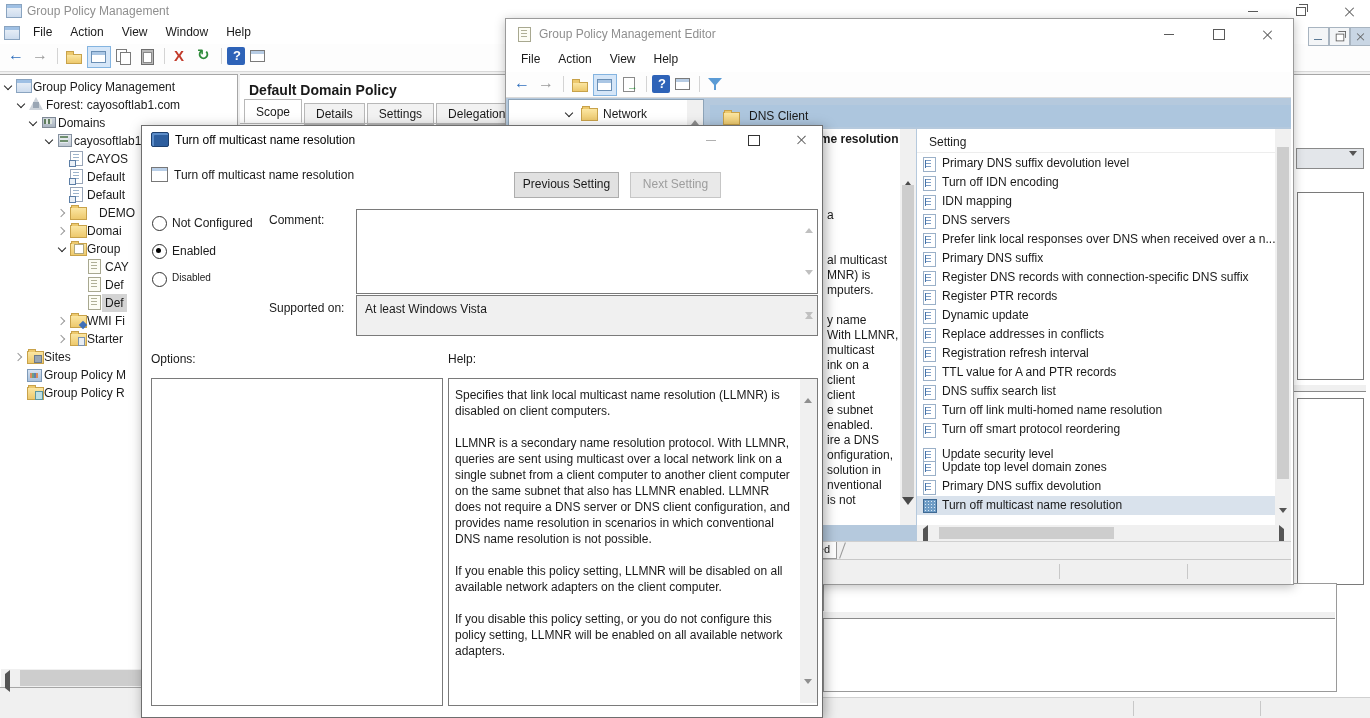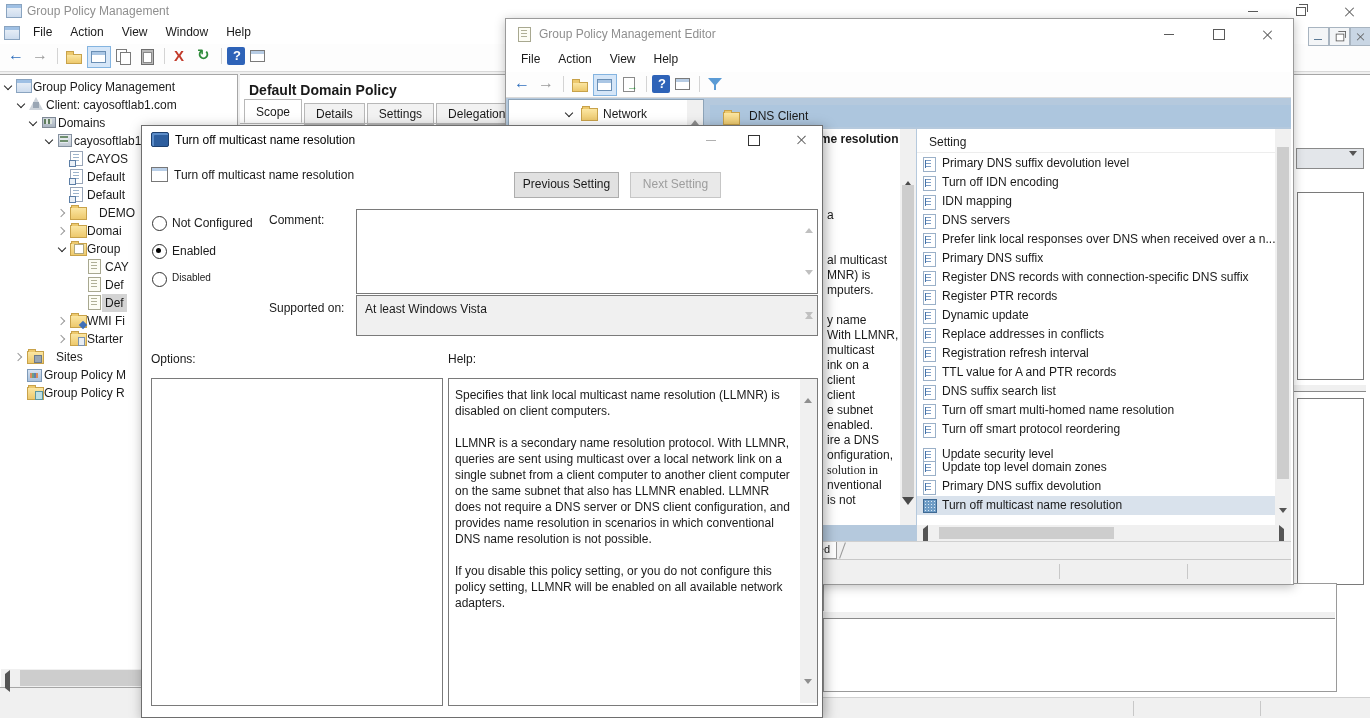--- a/index.html
+++ b/index.html
@@ -159,21 +159,21 @@
     <div class="abs" id="gpm-tree-pane" style="left:0;top:74px;width:238px;height:614px;background:#fff;border:1px solid #a6a6a6;border-left:none;box-sizing:border-box;overflow:hidden;"></div>
     <div id="gpm-tree" class="abs" style="left:0;top:0;width:238px;height:688px;">
         <div class="tree-row" style="top: 78px;">
           <div class="chv down" style="left: 3px; top: 4px;"></div>
           <div class="ti ti-console" style="left: 16px; top: 1px;"></div>
           <div class="tree-label" style="left: 33px;">Group Policy Management</div>
         </div>
         <div class="tree-row" style="top: 96px;">
           <div class="chv down" style="left: 16px; top: 4px;"></div>
           <div class="ti ti-forest" style="left: 29px; top: 1px;"></div>
-          <div class="tree-label" style="left: 46px;">Client: cayosoftlab1.com</div>
+          <div class="tree-label" style="left: 46px;">Forest: cayosoftlab1.com</div>
         </div>
         <div class="tree-row" style="top: 114px;">
           <div class="chv down" style="left: 28px; top: 4px;"></div>
           <div class="ti ti-domains" style="left: 41px; top: 1px;"></div>
           <div class="tree-label" style="left: 58px;">Domains</div>
         </div>
         <div class="tree-row" style="top: 132px;">
           <div class="chv down" style="left: 44px; top: 4px;"></div>
           <div class="ti ti-domain" style="left: 57px; top: 1px;"></div>
           <div class="tree-label" style="left: 74px;">cayosoftlab1.com</div>
@@ -223,21 +223,21 @@
           <div class="tree-label" style="left: 87px; text-align: right;">WMI Fi</div>
         </div>
         <div class="tree-row" style="top: 330px;">
           <div class="chv right" style="left: 57px; top: 4px;"></div>
           <div class="ti ti-starterfolder" style="left: 70px; top: 1px;"></div>
           <div class="tree-label" style="left: 87px;">Starter</div>
         </div>
         <div class="tree-row" style="top: 348px;">
           <div class="chv right" style="left: 14px; top: 4px;"></div>
           <div class="ti ti-sites" style="left: 27px; top: 1px;"></div>
-          <div class="tree-label" style="left: 44px; padding-left: 12px;">Sites</div>
+          <div class="tree-label" style="left: 44px;">Sites</div>
         </div>
         <div class="tree-row" style="top: 366px;">
           <div class="ti ti-modeling" style="left: 27px; top: 1px;"></div>
           <div class="tree-label" style="left: 44px;">Group Policy M</div>
         </div>
         <div class="tree-row" style="top: 384px;">
           <div class="ti ti-results" style="left: 27px; top: 1px;"></div>
           <div class="tree-label" style="left: 44px;">Group Policy R</div>
         </div>
       </div>
@@ -314,21 +314,21 @@
             <div class="frag" style="top: 184px;">y name</div>
             <div class="frag" style="top: 199px;">With LLMNR,</div>
             <div class="frag" style="top: 214px;">multicast</div>
             <div class="frag" style="top: 229px;">ink on a</div>
             <div class="frag" style="top: 244px;">client</div>
             <div class="frag" style="top: 259px;">client</div>
             <div class="frag" style="top: 274px;">e subnet</div>
             <div class="frag" style="top: 289px;">enabled.</div>
             <div class="frag" style="top: 304px;">ire a DNS</div>
             <div class="frag" style="top: 319px;">onfiguration,</div>
-            <div class="frag" style="top: 334px; font-family: Liberation Serif, serif;">solution in</div>
+            <div class="frag" style="top: 334px;">solution in</div>
             <div class="frag" style="top: 349px;">nventional</div>
             <div class="frag" style="top: 364px;">is not</div>
           </div>
       </div>
 
       <div class="abs sb-track" style="left:394px;top:31px;width:16px;height:396px;">
         <div class="abs" style="left:2px;top:38px;"><span class="big-chv-up"></span></div>
         <div class="abs sb-thumb" style="left:2px;top:56px;width:12px;height:312px;"></div>
         <div class="abs" style="left:2px;top:376px;"><span class="big-chv-down"></span></div>
       </div>
@@ -384,21 +384,21 @@
             <div class="set-row" style="top: 234px;">
               <div class="li-ic" style="left: 6px; top: 3px;"></div>
               <div class="lbl">TTL value for A and PTR records</div>
             </div>
             <div class="set-row" style="top: 253px;">
               <div class="li-ic" style="left: 6px; top: 3px;"></div>
               <div class="lbl">DNS suffix search list</div>
             </div>
             <div class="set-row" style="top: 272px;">
               <div class="li-ic" style="left: 6px; top: 3px;"></div>
-              <div class="lbl">Turn off smart multi-homed name resolution</div>
+              <div class="lbl">Turn off link multi-homed name resolution</div>
             </div>
             <div class="set-row" style="top: 291px;">
               <div class="li-ic" style="left: 6px; top: 3px;"></div>
               <div class="lbl">Turn off smart protocol reordering</div>
             </div>
             <div class="set-row" style="top: 316px;">
               <div class="li-ic" style="left: 6px; top: 3px;"></div>
               <div class="lbl">Update security level</div>
             </div>
             <div class="set-row" style="top: 329px;">
@@ -494,20 +494,21 @@
 
     <span class="abs" style="left:9px;top:226px;font-size:12px;">Options:</span>
     <span class="abs" style="left:306px;top:226px;font-size:12px;">Help:</span>
 
     <div class="fieldbox" style="left:9px;top:252px;width:290px;height:326px;"></div>
 
     <div class="fieldbox" style="left:306px;top:252px;width:368px;height:326px;">
       <div class="help-text" id="help-text" style="position:absolute;left:6px;top:8px;width:336px;">
           <p>Specifies that link local multicast name resolution (LLMNR) is disabled on client computers.</p>
           <p>LLMNR is a secondary name resolution protocol. With LLMNR, queries are sent using multicast over a local network link on a single subnet from a client computer to another client computer on the same subnet that also has LLMNR enabled. LLMNR does not require a DNS server or DNS client configuration, and provides name resolution in scenarios in which conventional DNS name resolution is not possible.</p>
+          <p>If you enable this policy setting, LLMNR will be disabled on all available network adapters on the client computer.</p>
           <p>If you disable this policy setting, or you do not configure this policy setting, LLMNR will be enabled on all available network adapters.</p>
         </div>
       <div class="abs sb-track" style="right:0;top:0;width:17px;height:324px;">
         <div class="abs" style="left:4px;top:5px;"><span class="tri-up"></span></div>
         <div class="abs" style="left:4px;bottom:5px;"><span class="tri-down"></span></div>
       </div>
     </div>
   </div>
 
 </div>

